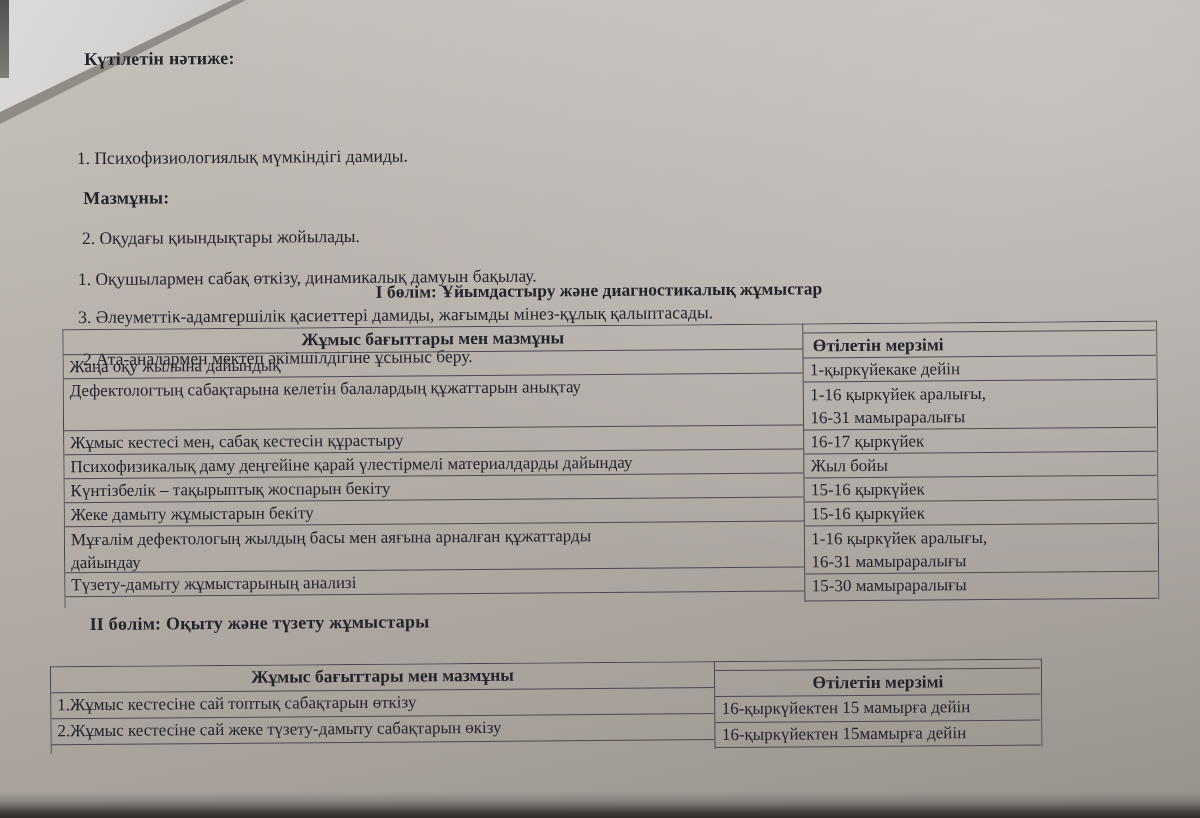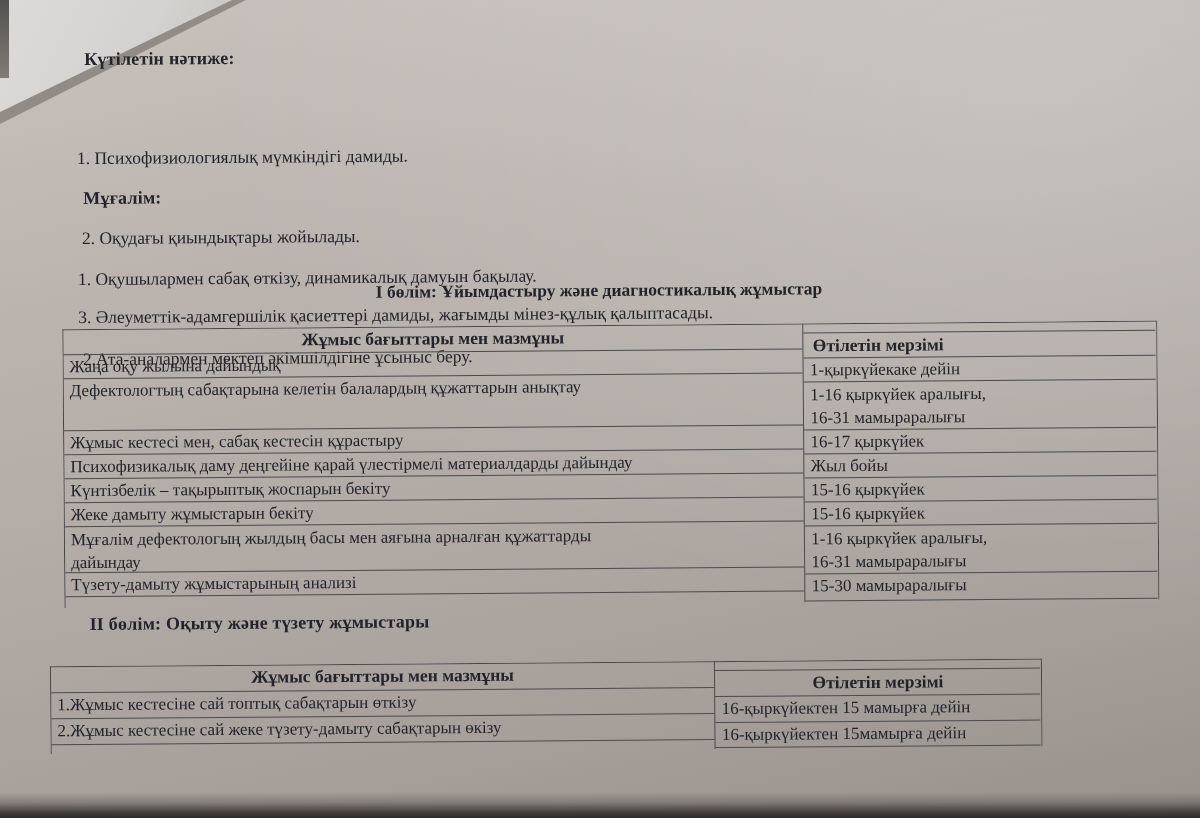--- a/index.html
+++ b/index.html
@@ -93,21 +93,21 @@
   <div class="content">
 
     <div class="abs doc-heading" style="left:87px;top:45px;">Күтілетін нәтиже:</div>
 
     <div class="abs list" style="left:79px;top:88px;">
       <div>1. Психофизиологиялық мүмкіндігі дамиды.</div>
       <div> 2. Оқудағы қиындықтары жойылады.</div>
       <div>3. Әлеуметтік-адамгершілік қасиеттері дамиды, жағымды мінез-құлық қалыптасады.</div>
     </div>
 
-    <div class="abs doc-heading" style="left:85px;top:184px;">Мұғалім:</div>
+    <div class="abs doc-heading" style="left:85px;top:184px;">Мазмұны:</div>
 
     <div class="abs list" style="left:79px;top:209px;">
       <div>1. Оқушылармен сабақ өткізу, динамикалық дамуын бақылау.</div>
       <div> 2.Ата-аналармен мектеп әкімшілдігіне ұсыныс беру.</div>
     </div>
 
     <div class="abs center-title" style="top:280px;">I бөлім: Ұйымдастыру және диагностикалық жұмыстар</div>
 
     <div class="tbl" style="left:63px;top:325px;width:1095px;height:279px;">
       <div class="outer"></div>

